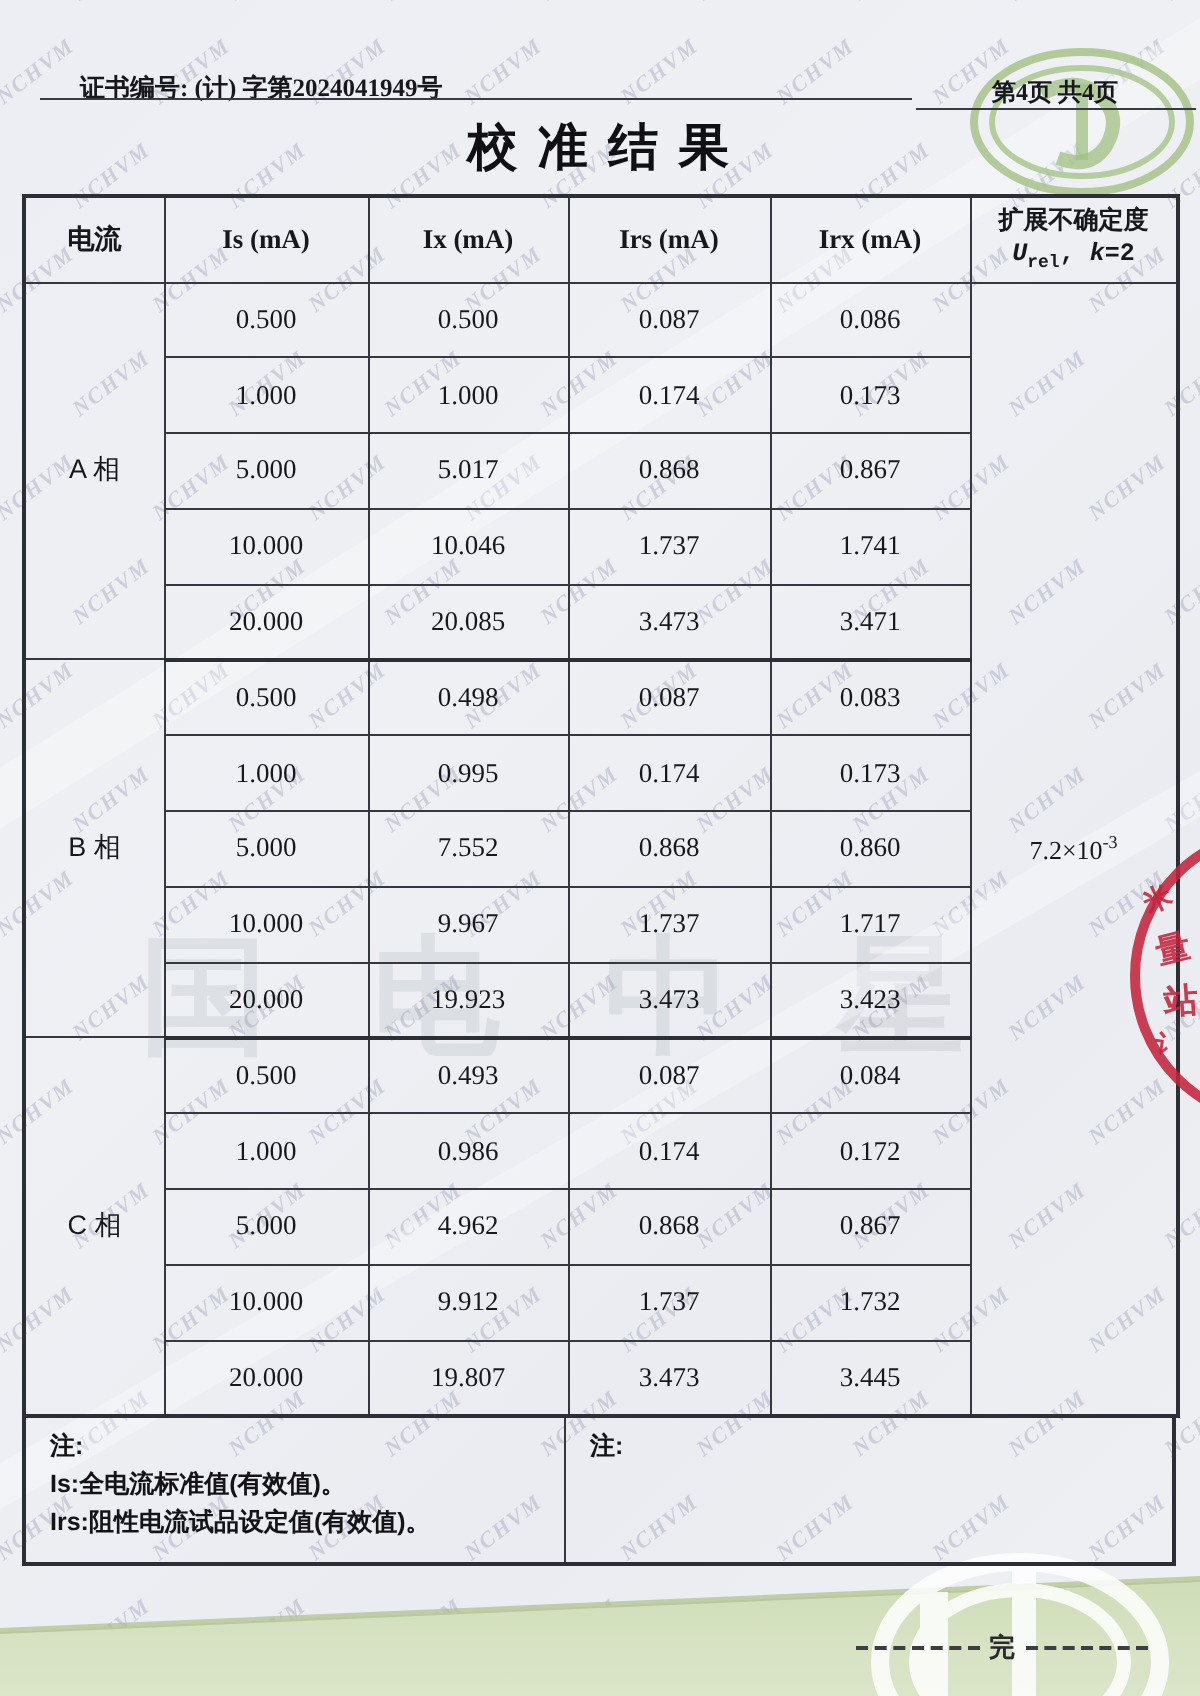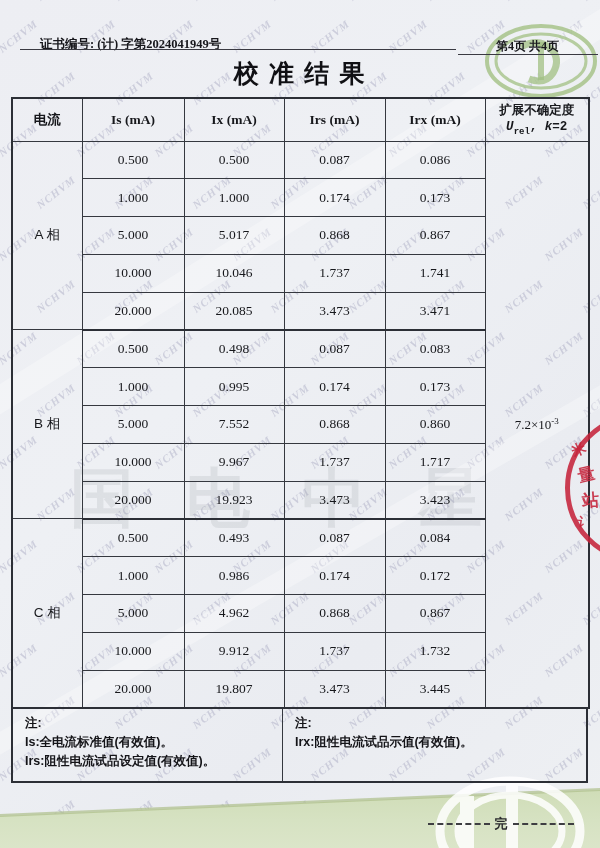--- a/index.html
+++ b/index.html
@@ -370,21 +370,20 @@
   </table>
 
   <div class="notes">
     <div class="col left">
       <div>注:</div>
       <div>Is:全电流标准值(有效值)。</div>
       <div>Irs:阻性电流试品设定值(有效值)。</div>
     </div>
     <div class="col right">
       <div>注:</div>
-      <div>Irx:阻性电流试品示值(有效值)。</div>
     </div>
   </div>
 
   <div class="band"></div>
   <div class="band-edge"></div>
   <svg class="band-emblem" width="180" height="110" viewBox="0 0 180 110">
     <ellipse cx="90" cy="55" rx="70" ry="50" fill="none" stroke="#ffffff" stroke-width="9"></ellipse>
     <ellipse cx="90" cy="55" rx="52" ry="36" fill="none" stroke="#ffffff" stroke-width="7"></ellipse>
     <rect x="40" y="20" width="14" height="70" fill="#ffffff"></rect>
     <rect x="86" y="8" width="12" height="94" fill="#ffffff"></rect>

